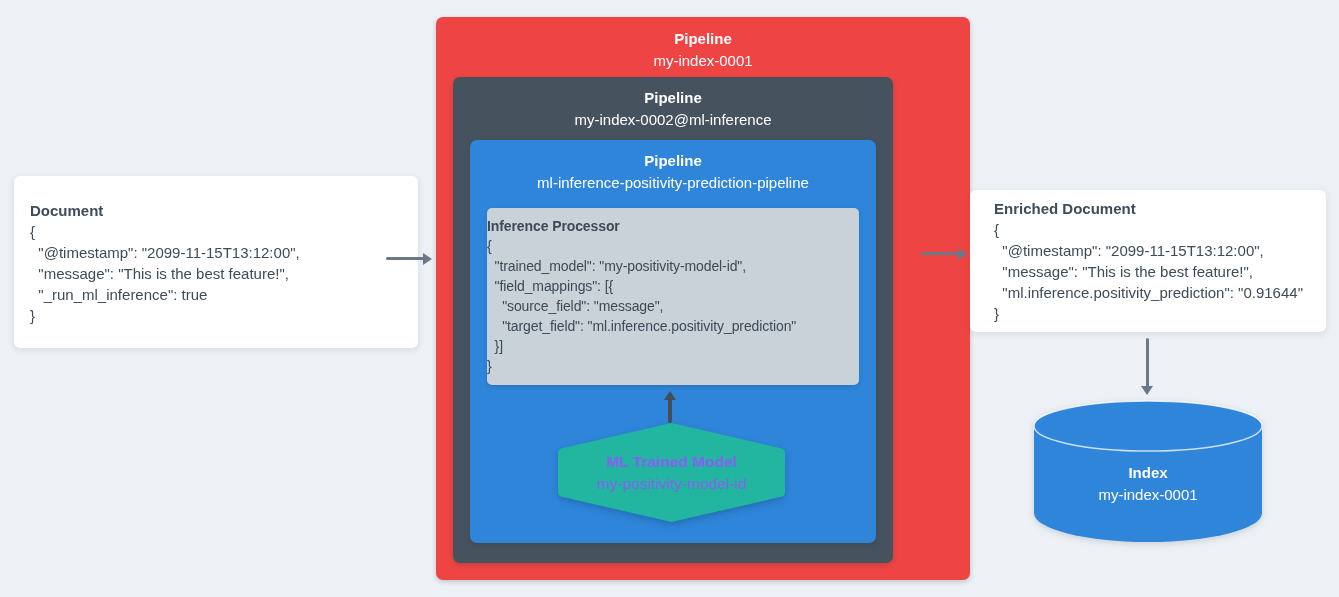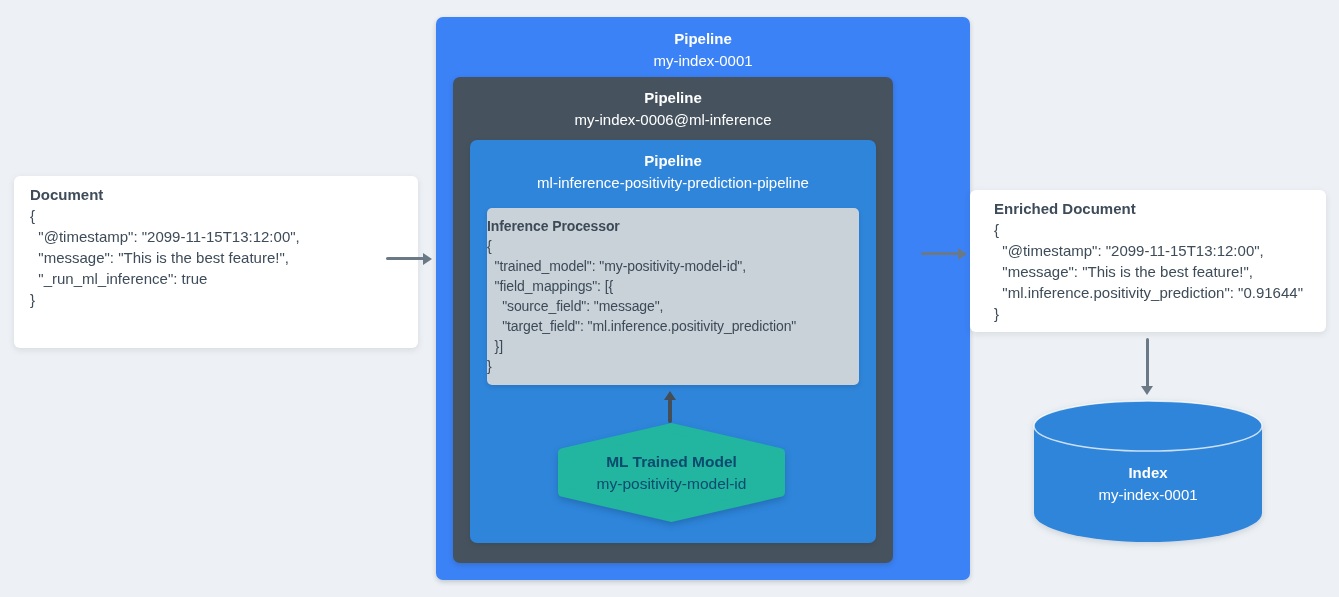--- a/index.html
+++ b/index.html
@@ -12,31 +12,31 @@
     color:#3e4c59;
   }
   .canvas { position:absolute; inset:0; }
 
   
   .card {
     position:absolute;
     background:#ffffff;
     border-radius:6px;
     box-shadow:0 2px 6px rgba(60,70,85,.13);
-    padding:8px 16px;
+    padding:24px 16px;
     font-size:15px;
     line-height:21px;
     color:#3e4c59;
   }
   .card .card-title { font-weight:bold; }
   .code-line { white-space:pre; }
 
   
   .box { position:absolute; border-radius:7px; box-shadow:0 2px 5px rgba(35,48,60,.22); }
-  .box-outer { left:436px; top:17px; width:534px; height:563px; background:#3b82f6; }
+  .box-outer { left:436px; top:17px; width:534px; height:563px; background:#ef4444; }
   .box-inner { left:17px; top:60px; width:440px; height:486px; background:#46535f; }
   .box-blue  { left:17px; top:63px; width:406px; height:403px; background:#2e85da; }
   .box-title { padding-top:11px; text-align:center; color:#ffffff; font-size:15px; line-height:22px; }
   .box-inner .box-title, .box-blue .box-title { padding-top:10px; }
   .box-title .t1 { font-weight:bold; }
 
   
   .processor {
     position:absolute; left:17px; top:68px; width:372px; height:177px;
     background:#c9d2d9; border-radius:5px;
@@ -46,21 +46,21 @@
     color:#3c4a57;
   }
   .processor .proc-title { font-weight:bold; }
 
   
   .hexagon-wrap { position:absolute; left:558px; top:423px; width:227px; height:99px; }
   .hexagon-wrap svg { position:absolute; inset:0; filter:drop-shadow(0 3px 3px rgba(10,50,95,.28)); }
   .hexagon-label {
     position:absolute; inset:0;
     display:flex; flex-direction:column; justify-content:center; align-items:center;
-    color:#0c4a6e; font-size:15.5px; line-height:22px; text-align:center;
+    color:#8b5cf6; font-size:15.5px; line-height:22px; text-align:center;
   }
   .hexagon-label .t1 { font-weight:bold; }
 
   
   .cylinder-wrap { position:absolute; left:1033px; top:400px; width:230px; height:145px; }
   .cylinder-wrap svg { position:absolute; inset:0; filter:drop-shadow(0 2px 3px rgba(40,60,90,.18)); }
   .cylinder-label {
     position:absolute; left:0; top:62px; width:230px;
     text-align:center; color:#ffffff; font-size:15px; line-height:22px;
   }
@@ -105,21 +105,21 @@
 
   <div class="box box-outer">
     <div class="box-title">
       <div class="t1">Pipeline</div>
       <div class="t2">my-index-0001</div>
     </div>
 
     <div class="box box-inner">
       <div class="box-title">
         <div class="t1">Pipeline</div>
-        <div class="t2">my-index-0006@ml-inference</div>
+        <div class="t2">my-index-0002@ml-inference</div>
       </div>
 
       <div class="box box-blue">
         <div class="box-title">
           <div class="t1">Pipeline</div>
           <div class="t2">ml-inference-positivity-prediction-pipeline</div>
         </div>
 
         <div class="processor">
           <div class="proc-title">Inference Processor</div>

